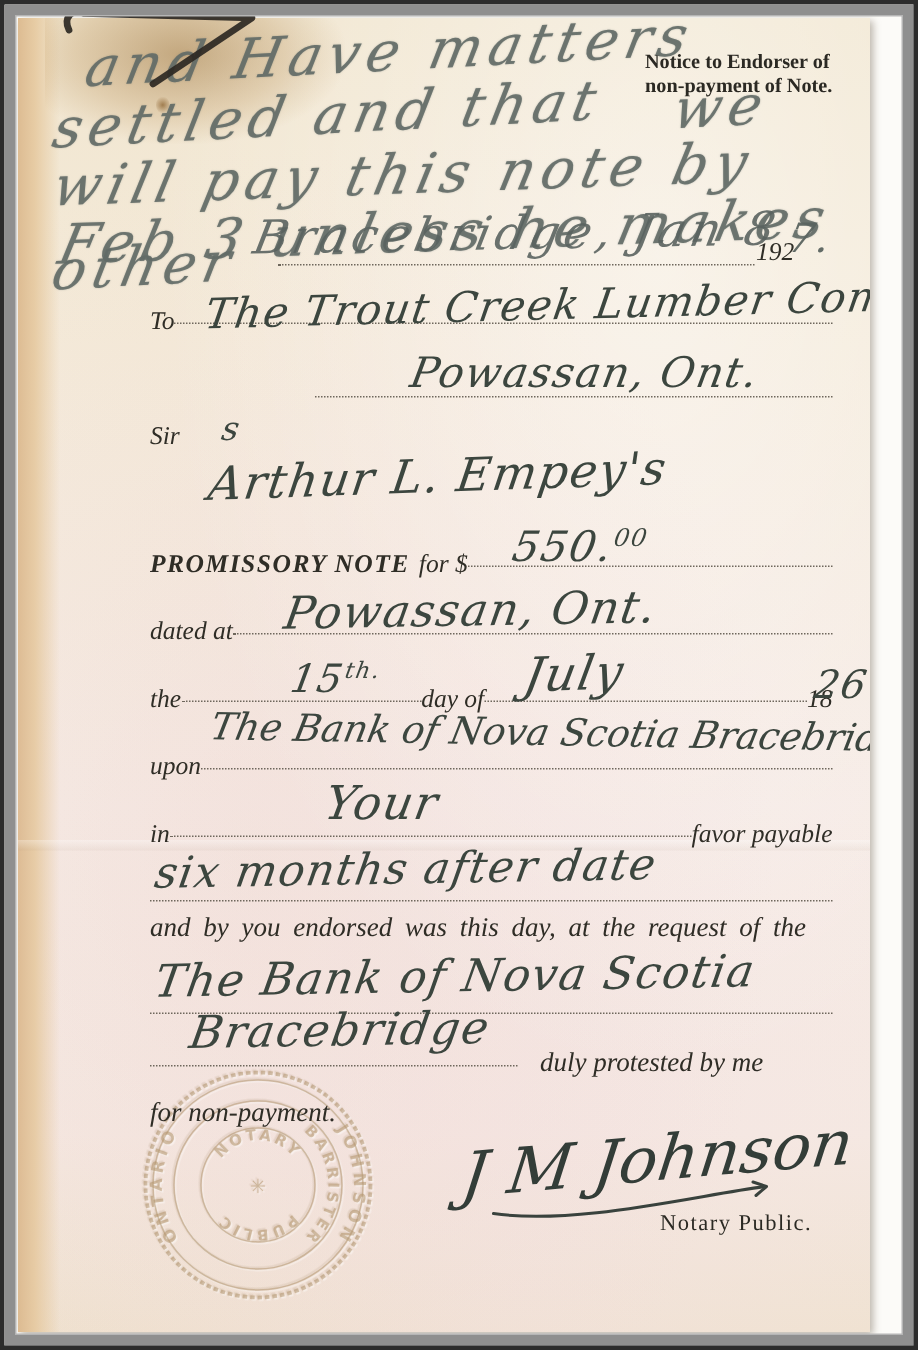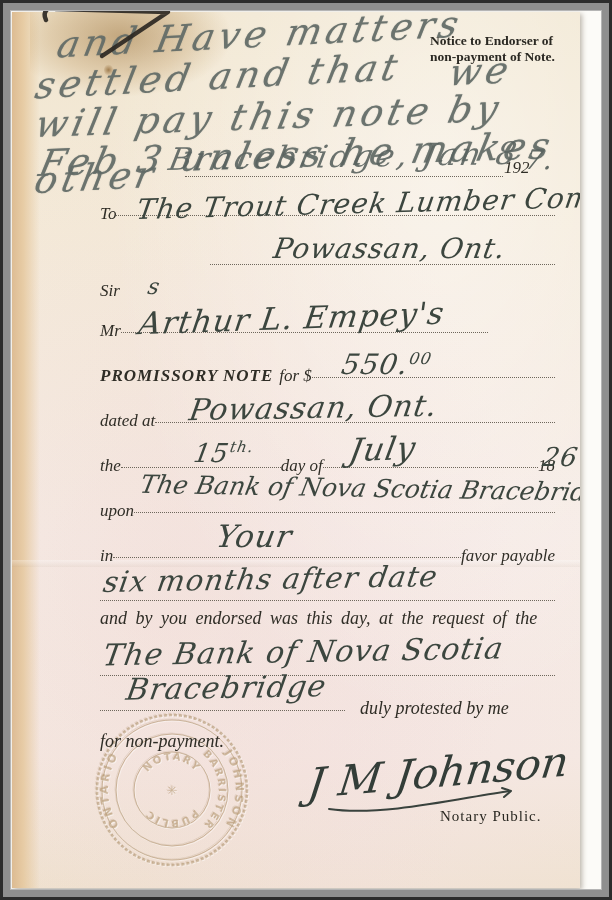--- a/index.html
+++ b/index.html
@@ -82,24 +82,20 @@
     <div class="hw" style="left:126px;top:174px;font-size:28px;transform:skewX(-10deg) rotate(-1.5deg);">The Trout Creek Lumber Company,</div>
 
     <div class="line-abs" style="left:198px;right:25px;top:236px;"></div>
     <div class="hw" style="left:262px;top:220px;font-size:28px;">Powassan, Ont.</div>
 
     <div class="row" style="top:269px;">
       <span class="pr">Sir</span>
     </div>
     <div class="hw" style="left:136px;top:262px;font-size:22px;">s</div>
 
-    <div class="row" style="top:309px;right:92px;">
-      <span class="pr">Mr</span>
-      <span class="leader"></span>
-    </div>
     <div class="hw" style="left:128px;top:288px;font-size:31px;transform:skewX(-10deg) rotate(-2deg);">Arthur L. Empey's</div>
 
     <div class="row" style="top:354px;text-align:right;">
       <span class="pr caps">PROMISSORY NOTE</span>
       <span class="pr" style="margin-left:6px;">for $</span>
       <span class="leader"></span>
     </div>
     <div class="hw" style="left:330px;top:336px;font-size:28px;">
       <span>550.</span><sup>00</sup>
     </div>

